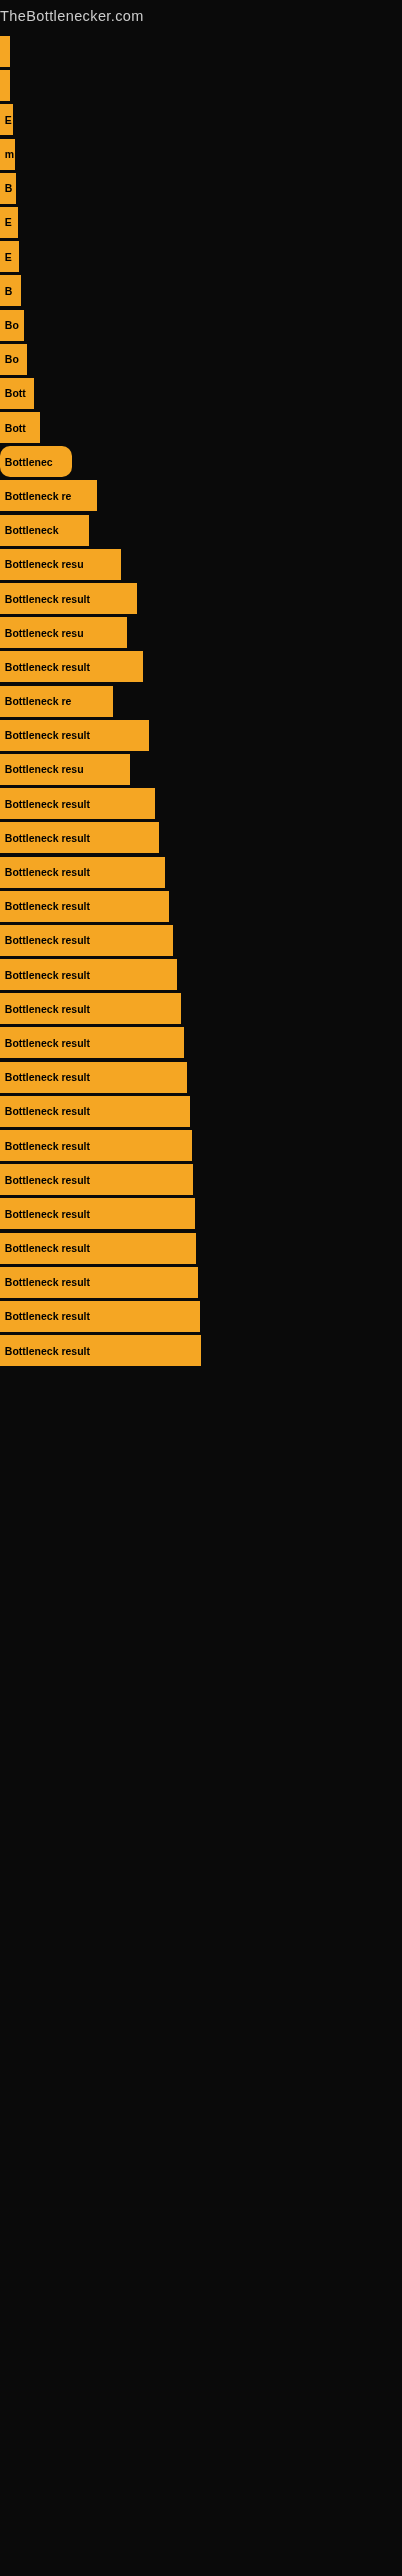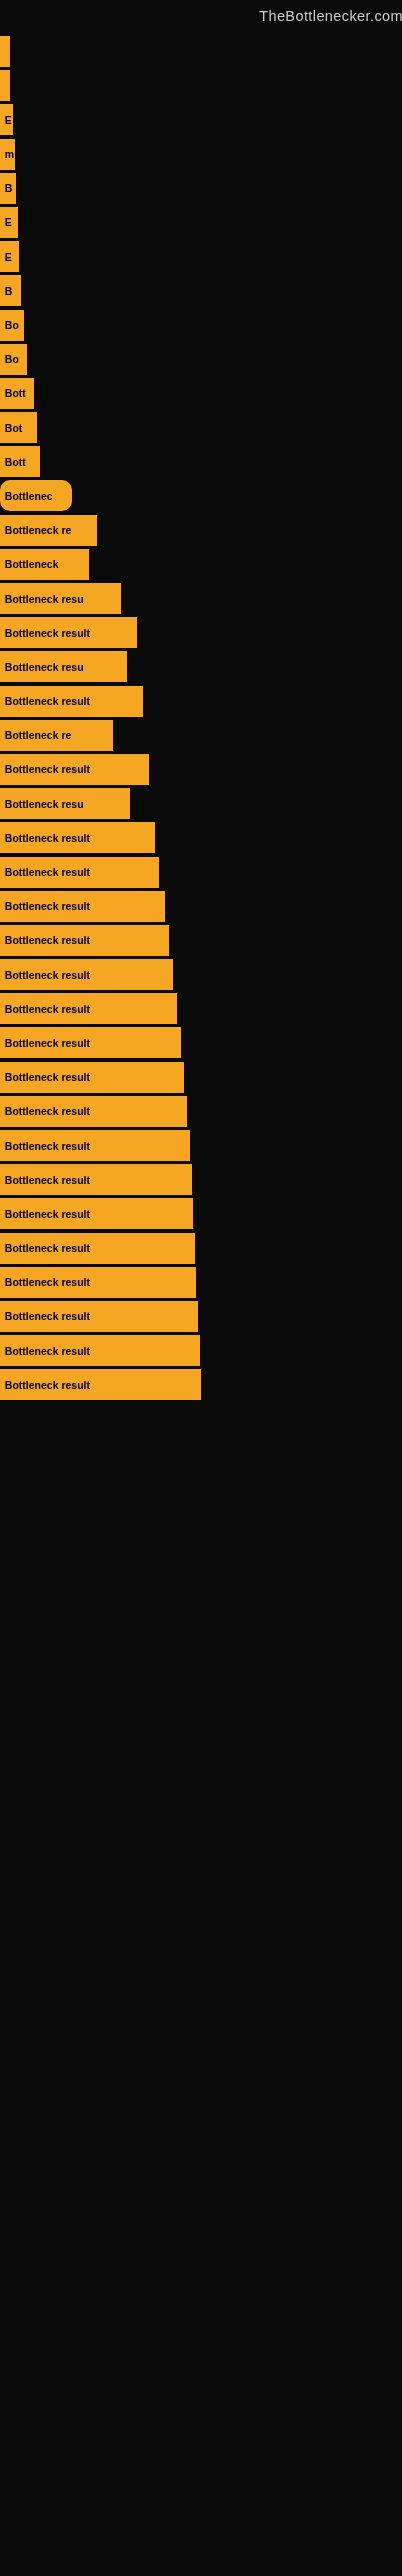--- a/index.html
+++ b/index.html
@@ -13,21 +13,21 @@
       width: 403px;
       min-height: 2576px;
       font-family: Arial, sans-serif;
       position: relative;
       overflow-x: hidden;
     }
 
     .site-title {
       color: #cccccc;
       font-size: 14.5px;
-      text-align: right;
+      text-align: left;
       padding: 8px 0 4px 0;
       letter-spacing: 0.4px;
     }
 
     .bars-container {
       display: flex;
       flex-direction: column;
       padding: 8px 0;
       gap: 0;
     }
@@ -83,23 +83,20 @@
       <div class="bar-label" style="width: 21px;">B</div>
     </div>
     <div class="bar-row">
       <div class="bar-label" style="width: 24px;">Bo</div>
     </div>
     <div class="bar-row">
       <div class="bar-label" style="width: 27px;">Bo</div>
     </div>
     <div class="bar-row">
       <div class="bar-label" style="width: 34px;">Bott</div>
-    </div>
-    <div class="bar-row">
-      <div class="bar-label" style="width: 37px;">Bot</div>
     </div>
     <div class="bar-row">
       <div class="bar-label" style="width: 40px;">Bott</div>
     </div>
     <div class="bar-row">
       <div class="bar-label" style="width: 72px; border-radius: 10px;">Bottlenec</div>
     </div>
     <div class="bar-row">
       <div class="bar-label" style="width: 97px;">Bottleneck re</div>
     </div>

